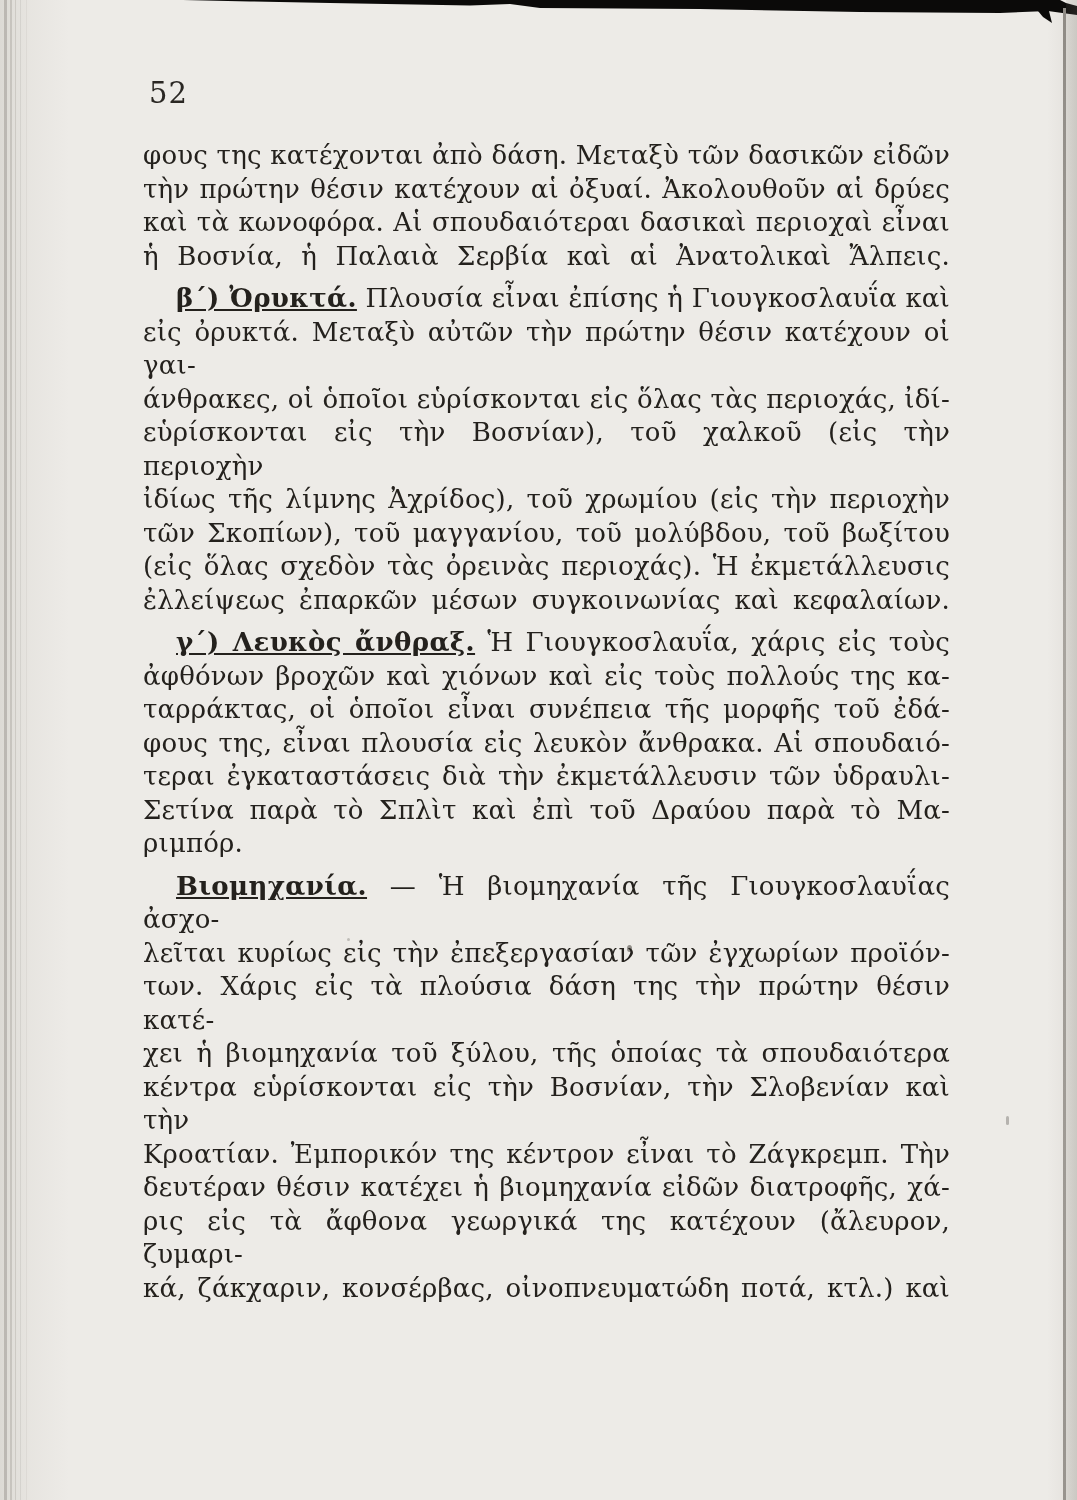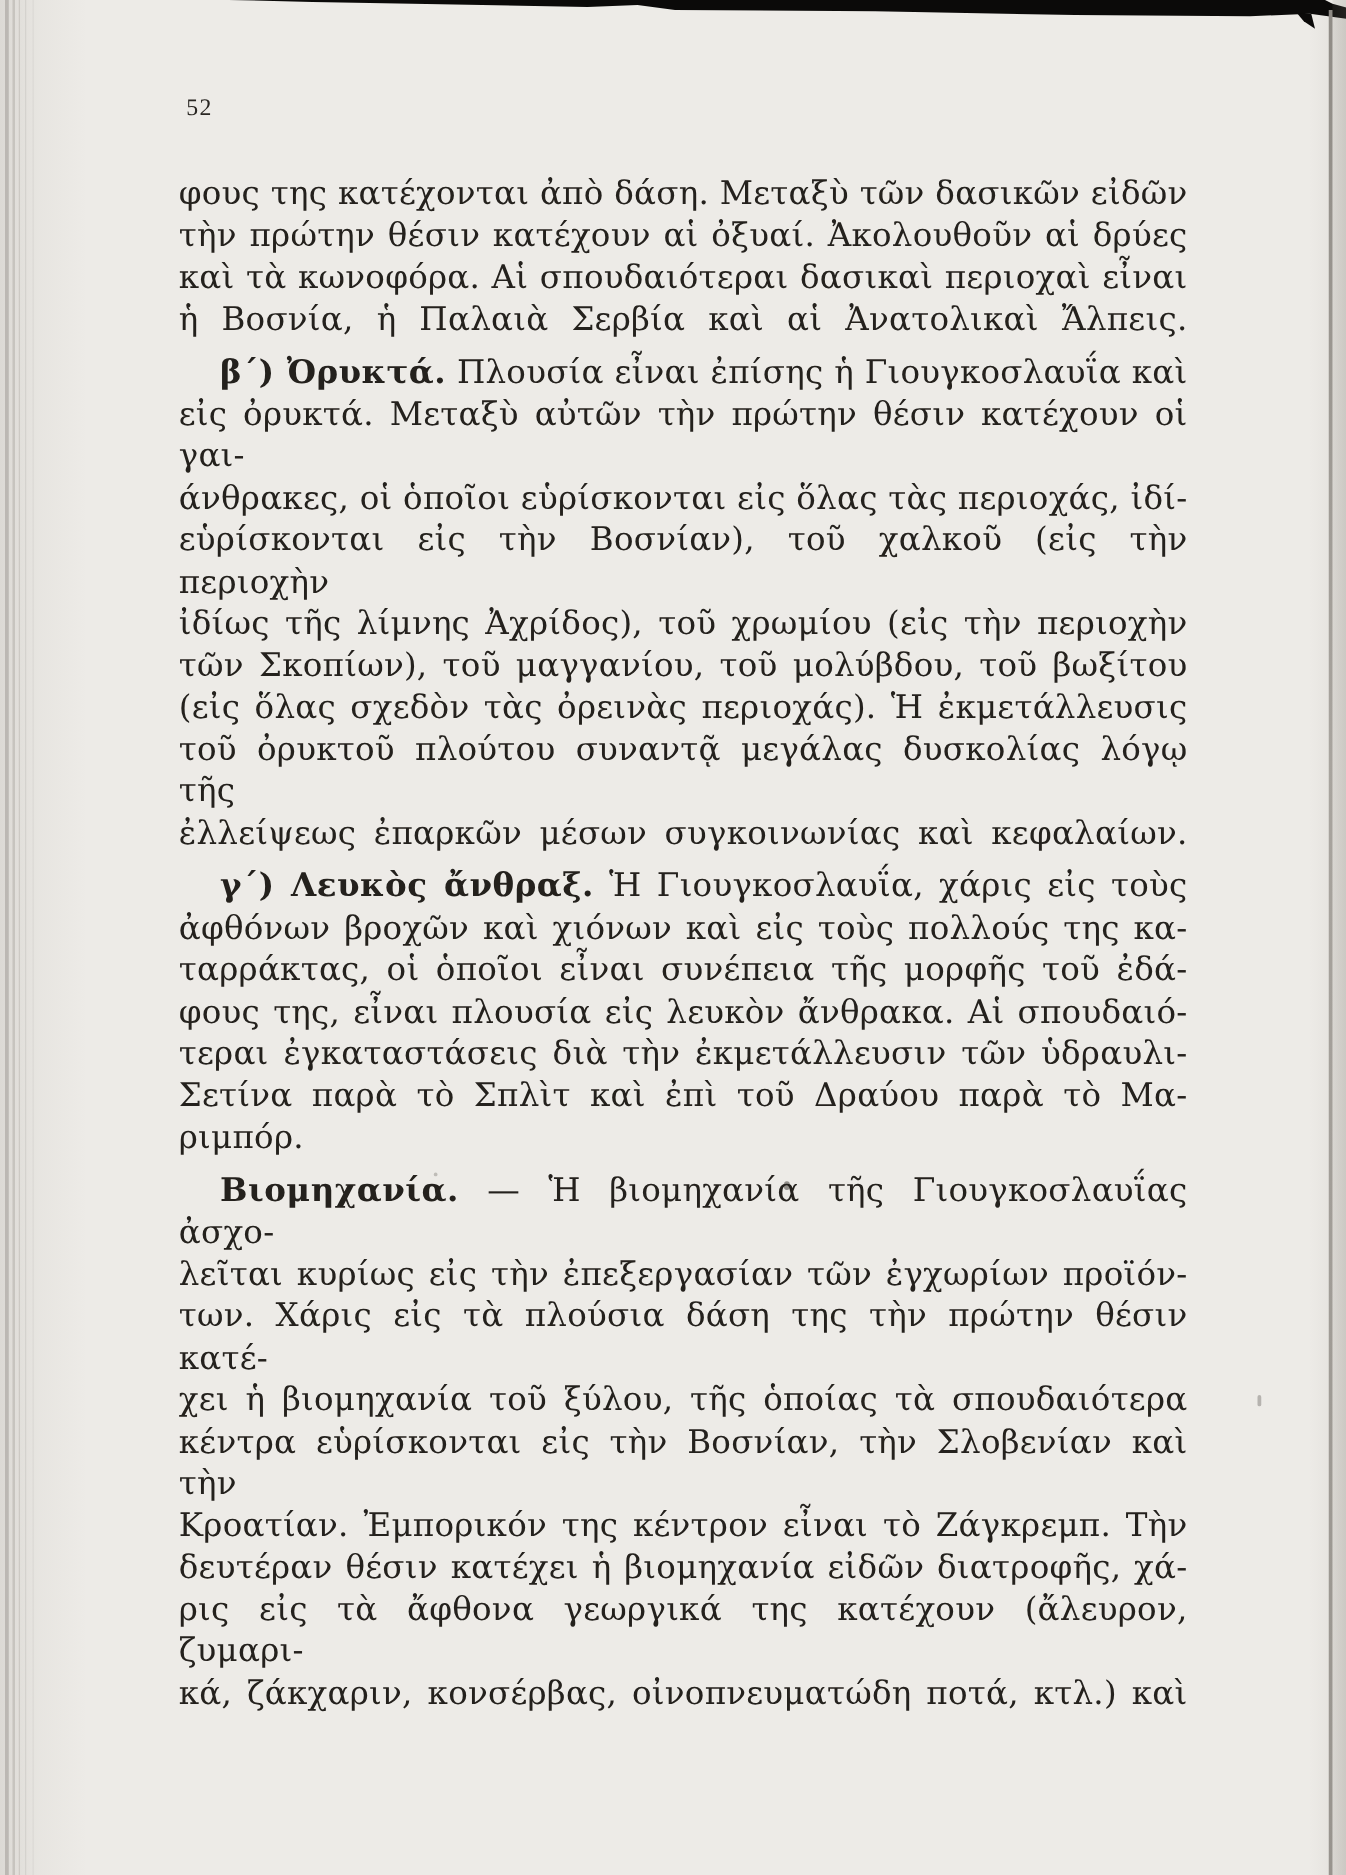--- a/index.html
+++ b/index.html
@@ -44,37 +44,37 @@
     background:linear-gradient(90deg, rgba(125,120,112,0.12), rgba(125,120,112,0.22));
     pointer-events:none;
   }
   .scan-speck{ position:absolute; border-radius:50%; background:rgba(70,66,60,0.55); pointer-events:none; }
   .sp1{ left:627px; top:945px; width:5px; height:7px; }
   .sp2{ left:347px; top:938px; width:3px; height:3px; opacity:.5; }
   .sp3{ left:1006px; top:1116px; width:3px; height:9px; border-radius:2px; opacity:.6; }
 
   .page-number{
     position:absolute; left:149px; top:76px;
-    font-size:19px; letter-spacing:1px; color:#2a2723;font-family:Liberation Serif, serif;
+    font-size:29px; letter-spacing:1px; color:#2a2723;
   }
   .text-block{
     position:absolute; left:143px; top:139px; width:807px;
     font-size:26px; line-height:33.5px; letter-spacing:0.2px;
     color:var(--ink);
     text-rendering:optimizeLegibility;
   }
   .paragraph + .paragraph{ margin-top:9px; }
   .line{
     text-align:justify;
     text-align-last:justify;
     min-height:33.5px;
   }
   .line.lastline{ text-align-last:left; }
   .line.firstline{ text-indent:33px; }
-  .lead{ font-weight:bold; letter-spacing:0.4px; }
+  .lead{ font-weight:bold; letter-spacing:0.4px;text-decoration:underline; }
 </style>
 </head>
 <body>
 
 <div class="scan-page">
 
   <svg class="top-band" width="1077" height="30" viewBox="0 0 1077 30" aria-hidden="true">
     <polygon fill="#0b0a09" points="183,0 1077,0 1077,15 1048,11 1000,13 860,12 700,9 540,8 510,4 470,5.5 330,3 250,1.5 183,0"></polygon>
     <polygon fill="#0b0a09" points="1038,11 1049,11 1052,23 1043,17"></polygon>
     <polygon fill="#edebe7" points="1060,0 1077,0 1077,6 1066,3"></polygon>
@@ -103,21 +103,20 @@
         <div class="line">ἡ Βοσνία, ἡ Παλαιὰ Σερβία καὶ αἱ Ἀνατολικαὶ Ἄλπεις.</div>
       </div>
       <div class="paragraph">
         <div class="line firstline"><span class="lead">β΄) Ὀρυκτά.</span> Πλουσία εἶναι ἐπίσης ἡ Γιουγκοσλαυΐα καὶ</div>
         <div class="line">εἰς ὀρυκτά. Μεταξὺ αὐτῶν τὴν πρώτην θέσιν κατέχουν οἱ γαι-</div>
         <div class="line">άνθρακες, οἱ ὁποῖοι εὑρίσκονται εἰς ὅλας τὰς περιοχάς, ἰδί-</div>
         <div class="line">εὑρίσκονται εἰς τὴν Βοσνίαν), τοῦ χαλκοῦ (εἰς τὴν περιοχὴν</div>
         <div class="line">ἰδίως τῆς λίμνης Ἀχρίδος), τοῦ χρωμίου (εἰς τὴν περιοχὴν</div>
         <div class="line">τῶν Σκοπίων), τοῦ μαγγανίου, τοῦ μολύβδου, τοῦ βωξίτου</div>
         <div class="line">(εἰς ὅλας σχεδὸν τὰς ὀρεινὰς περιοχάς). Ἡ ἐκμετάλλευσις</div>
-        <div class="line">τοῦ ὀρυκτοῦ πλούτου συναντᾷ μεγάλας δυσκολίας λόγῳ τῆς</div>
         <div class="line">ἐλλείψεως ἐπαρκῶν μέσων συγκοινωνίας καὶ κεφαλαίων.</div>
       </div>
       <div class="paragraph">
         <div class="line firstline"><span class="lead">γ΄) Λευκὸς ἄνθραξ.</span> Ἡ Γιουγκοσλαυΐα, χάρις εἰς τοὺς</div>
         <div class="line">ἀφθόνων βροχῶν καὶ χιόνων καὶ εἰς τοὺς πολλούς της κα-</div>
         <div class="line">ταρράκτας, οἱ ὁποῖοι εἶναι συνέπεια τῆς μορφῆς τοῦ ἐδά-</div>
         <div class="line">φους της, εἶναι πλουσία εἰς λευκὸν ἄνθρακα. Αἱ σπουδαιό-</div>
         <div class="line">τεραι ἐγκαταστάσεις διὰ τὴν ἐκμετάλλευσιν τῶν ὑδραυλι-</div>
         <div class="line">Σετίνα παρὰ τὸ Σπλὶτ καὶ ἐπὶ τοῦ Δραύου παρὰ τὸ Μα-</div>
         <div class="line lastline">ριμπόρ.</div>

